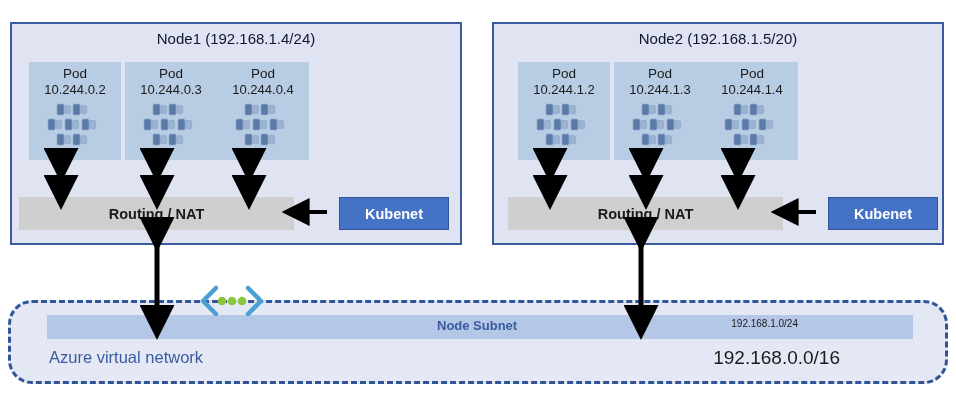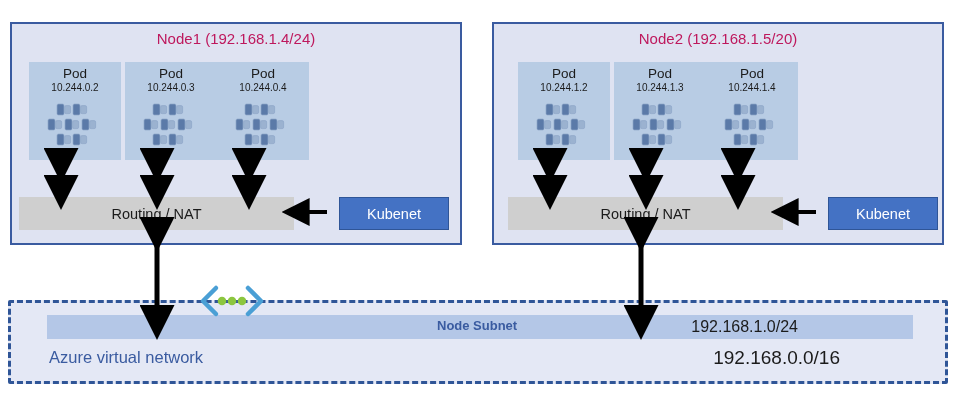--- a/index.html
+++ b/index.html
@@ -25,21 +25,21 @@
     border: 2px solid #3a5ba0;
     box-sizing: border-box;
   }
   .node-title {
     position: absolute;
     top: 6px;
     left: 0;
     width: 100%;
     text-align: center;
     font-size: 15px;
-    color: #be185d;
+    color: #0f172a;
     font-family: "Liberation Sans", sans-serif;
     white-space: nowrap;
   }
 
   
   .pod {
     position: absolute;
     top: 38px;
     width: 92px;
     height: 98px;
@@ -56,21 +56,21 @@
     font-size: 13.5px;
     color: #1b1b1b;
     line-height: 1.05;
   }
   .pod-ip {
     position: absolute;
     top: 21px;
     left: 0;
     width: 100%;
     text-align: center;
-    font-size: 10px;
+    font-size: 13px;
     color: #1b1b1b;
     line-height: 1.05;
   }
   .pod-icon {
     position: absolute;
     left: 50%;
     top: 40px;
     transform: translateX(-50%);
   }
 
@@ -82,38 +82,39 @@
   }
   .routing-bar span {
     position: absolute;
     left: 0; top: 0;
     width: 100%; height: 100%;
     display: flex;
     align-items: center;
     justify-content: center;
     font-size: 14.5px;
     color: #1b1b1b;
+    font-weight: bold;
   }
 
   
   .kubenet {
     position: absolute;
     background: #4472c4;
     border: 1px solid #2f5597;
     box-sizing: border-box;
   }
   .kubenet span {
     position: absolute;
     left: 0; top: 0;
     width: 100%; height: 100%;
     display: flex;
     align-items: center;
     justify-content: center;
     font-size: 14.5px;
-    font-weight: normal;
+    font-weight: bold;
     color: #ffffff;
   }
 
   
   .arrow-layer {
     position: absolute;
     left: 0; top: 0;
     width: 956px;
     height: 412px;
     pointer-events: none;
@@ -121,21 +122,21 @@
 
   
   .vnet-box {
     position: absolute;
     left: 8px;
     top: 300px;
     width: 940px;
     height: 84px;
     background: #e4e8f5;
     border: 3px dashed #2f5597;
-    border-radius: 2px;
+    border-radius: 24px;
     box-sizing: border-box;
     padding-left: 24px;
   }
   .subnet-bar {
     position: absolute;
     left: 36px;
     top: 12px;
     width: 866px;
     height: 24px;
     background: #b4c7e7;
@@ -145,21 +146,21 @@
     left: 390px;
     top: 3px;
     font-size: 13px;
     font-weight: bold;
     color: #3a5ba0;
   }
   .subnet-cidr {
     position: absolute;
     right: 115px;
     top: 3px;
-    font-size: 16px;
+    font-size: 10px;
     color: #1b1b1b;
   }
   .vnet-name {
     position: absolute;
     left: 38px;
     top: 45px;
     font-size: 16.5px;
     font-weight: normal;
     color: #3a5ba0;
   }

